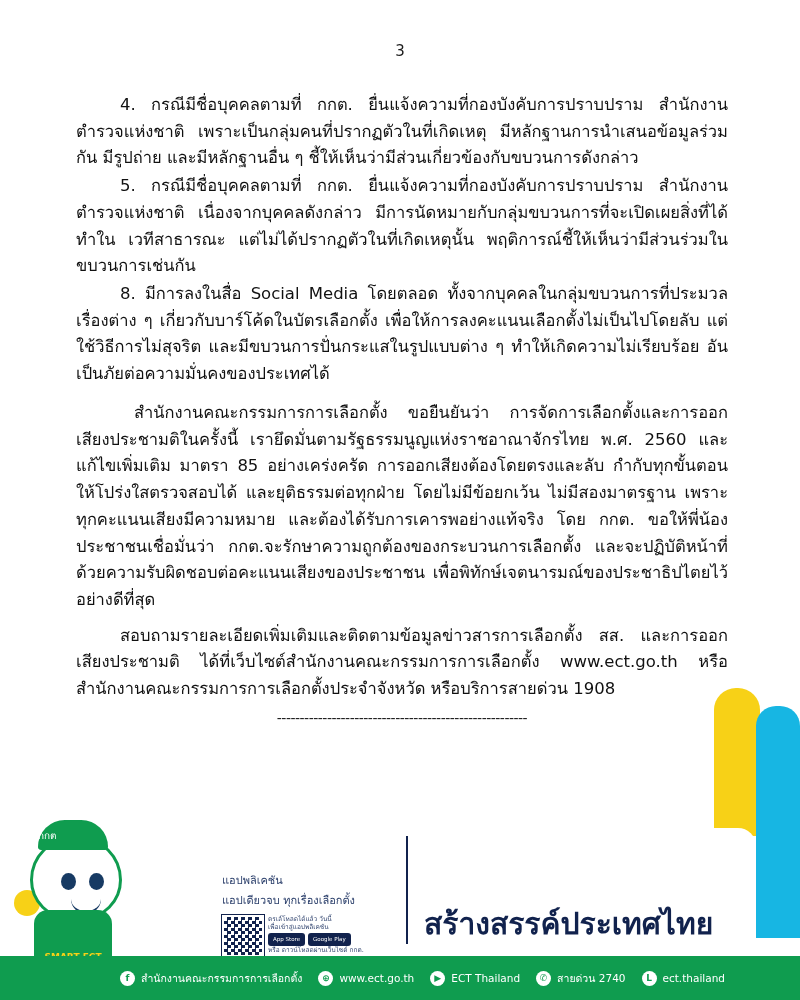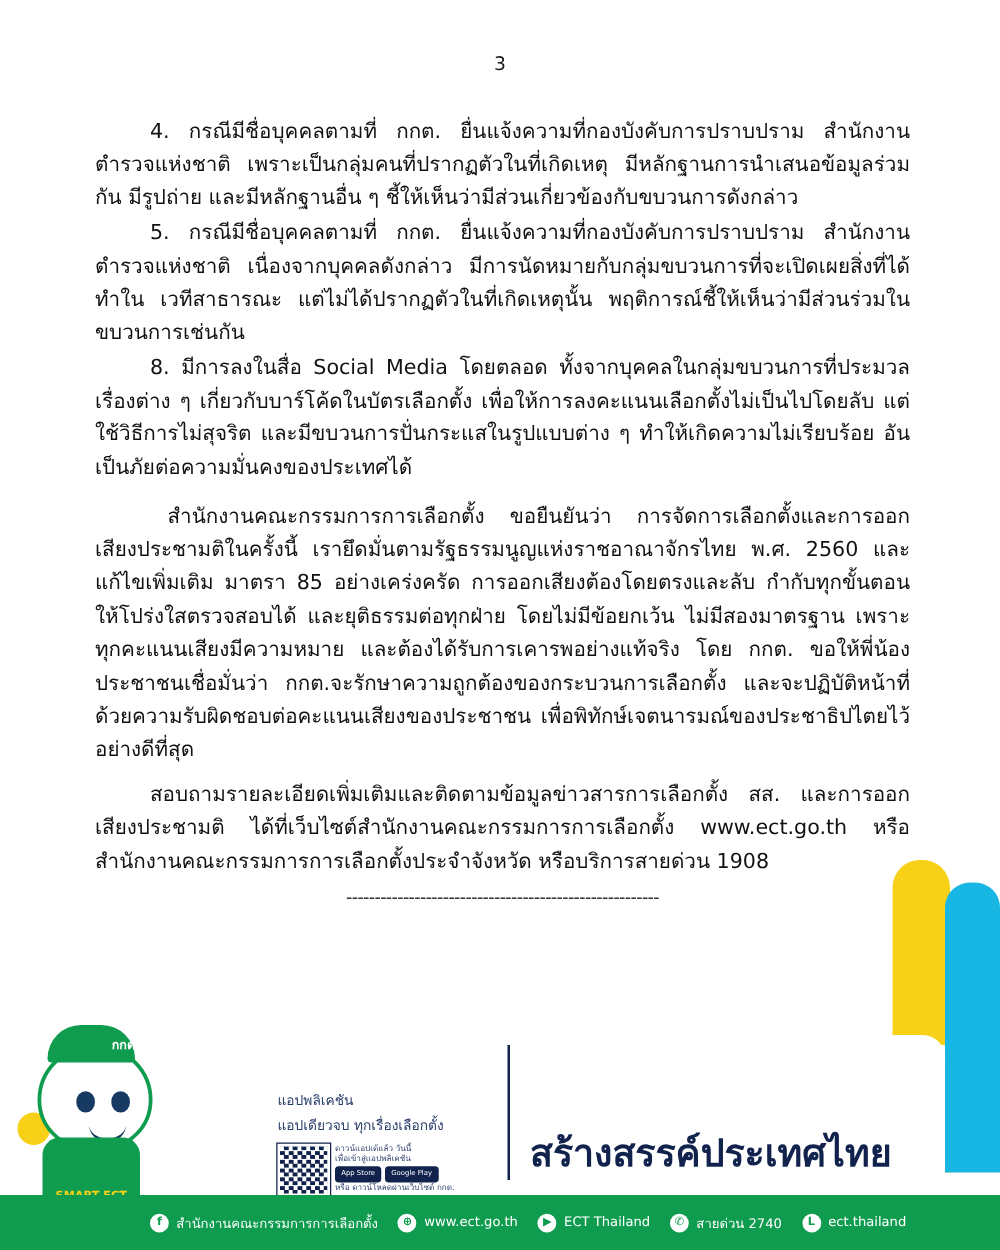--- a/index.html
+++ b/index.html
@@ -162,24 +162,24 @@
     left: 20px;
     top: -8px;
     width: 70px;
     height: 30px;
     background: #0f9c4f;
     border-radius: 34px 34px 4px 4px;
   }
   .mascot-cap span {
     position: absolute;
     left: 0; right: 0; top: 8px;
-    text-align: right;
+    text-align: left;
     color: #ffffff;
     font-size: 10px;
-    font-weight: bold;
+    font-weight: normal;
   }
   .eye {
     position: absolute;
     top: 34px;
     width: 15px;
     height: 17px;
     background: #173a63;
     border-radius: 50%;
   }
   .eye.l { left: 28px; }
@@ -392,21 +392,21 @@
       </div>
     </div>
 
 
     <div class="sv-block">
       <div class="sv-kicker">แอปพลิเคชัน</div>
       <div class="sv-sub">แอปเดียวจบ ทุกเรื่องเลือกตั้ง</div>
       <div class="sv-store-row">
         <div class="qr"></div>
         <div class="store-col">
-          <div>ดาวน์แอปเด้แล้ว วันนี้</div>
+          <div>ตรเล์โหลดได้แล้ว วันนี้</div>
           <div>เพื่อเข้าสู่แอปพลิเคชัน</div>
           <div class="store-pills">
             <span class="pill">App Store</span>
             <span class="pill">Google Play</span>
           </div>
           <div>หรือ ดาวน์โหลดผ่านเว็บไซต์ กกต.</div>
         </div>
       </div>
     </div>
 

